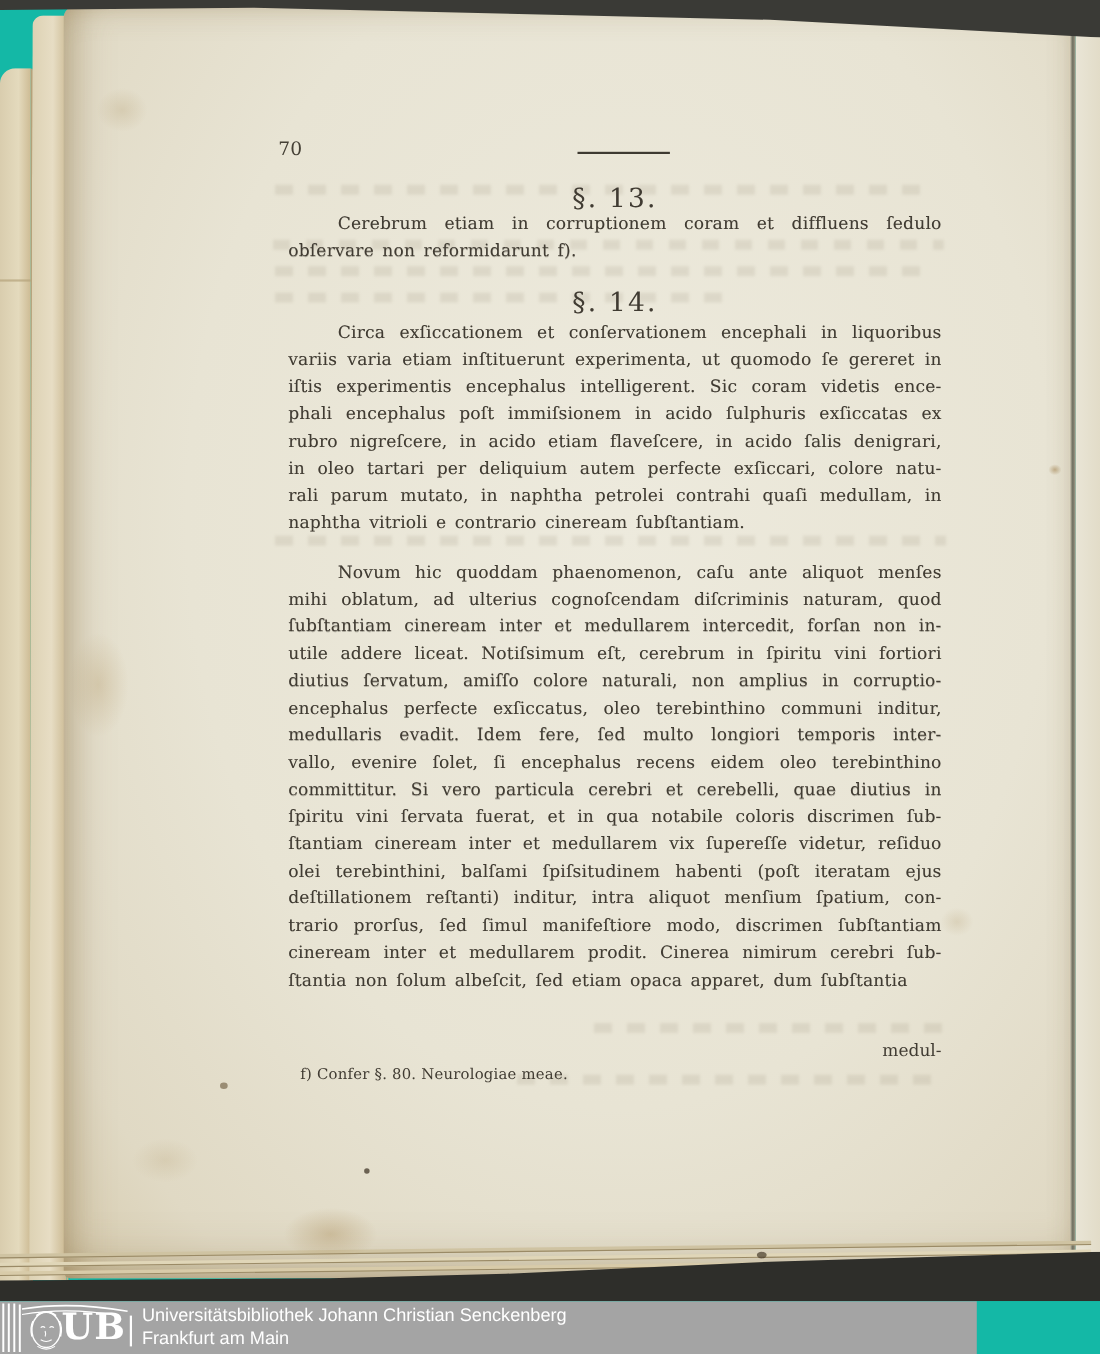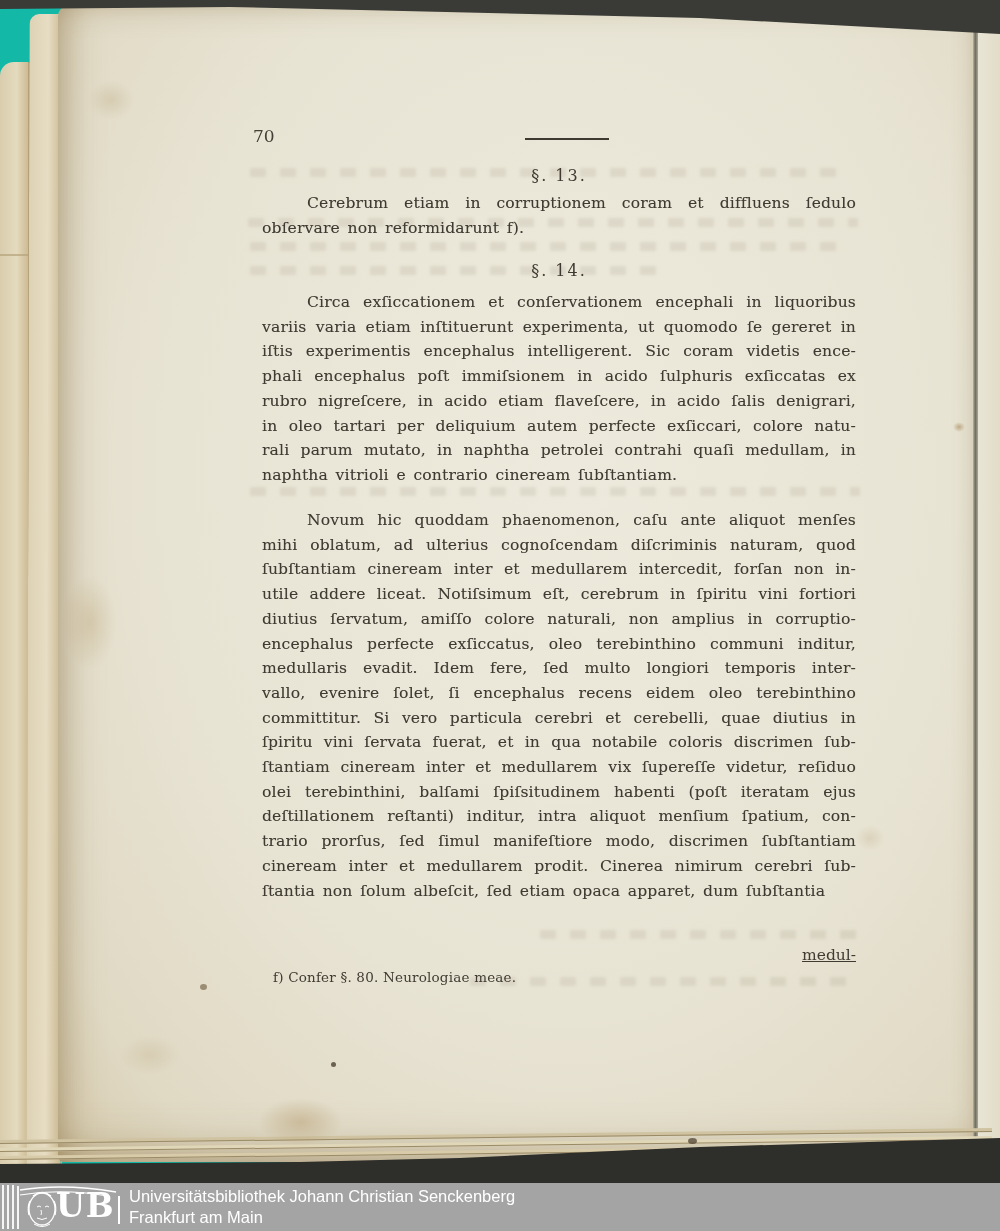--- a/index.html
+++ b/index.html
@@ -58,33 +58,33 @@
   #st8{left:855px; top:825px; width:30px; height:26px; background:radial-gradient(closest-side, rgba(168,142,92,.2), rgba(168,142,92,0));}
   #st9{left:120px; top:1035px; width:60px; height:40px; background:radial-gradient(closest-side, rgba(172,146,96,.18), rgba(172,146,96,0));}
   
   .ghost{position:absolute; height:9px; opacity:.14; filter:blur(1.5px); pointer-events:none;
     background:repeating-linear-gradient(90deg,#8a7f68 0 16px, rgba(0,0,0,0) 16px 30px);}
   
   #pagenum{position:absolute; left:253px; top:126px; font-size:17px; color:#45403 6;}
   #pagenum{color:#454036;}
   #rule{position:absolute; left:525px; top:138px; width:84px; height:2px; background:#3e3a31;}
   #textcol{position:absolute; left:262px; top:0; width:594px; color:#403b32;}
-  .sec-heading{position:absolute; width:100%; text-align:center; font-size:16px; letter-spacing:2px;}
+  .sec-heading{position:absolute; width:100%; text-align:center; font-size:24px; letter-spacing:2px;}
   .para{position:absolute; width:594px;}
   .tline{font-size:15.5px; line-height:24.7px; letter-spacing:.2px; word-spacing:2.5px;
     text-align:justify; text-align-last:justify;
     text-shadow:.2px .2px 0 rgba(63,59,51,.35);}
   .tline:last-child{text-align-last:left;}
   .tline.first{text-indent:45px;}
   #h13{top:166px;} #p13{top:191px;}
   #h14{top:261px;} #p14a{top:290px;} #p14b{top:508px;}
-  #catchword{position:absolute; top:946px; width:100%; text-align:right; font-size:15.5px;text-decoration:underline;}
+  #catchword{position:absolute; top:946px; width:100%; text-align:right; font-size:15.5px;}
   #footnote{position:absolute; left:11px; top:969px; font-size:13.5px; letter-spacing:.2px;}
   
-  #footer{position:absolute; left:0; top:1183px; width:1000px; height:48px; background:#a4a4a4; color:#fff;}
+  #footer{position:absolute; left:0; top:1183px; width:888px; height:48px; background:#a4a4a4; color:#fff;}
   #footer .logoSvg{position:absolute; left:0; top:0;}
   #ubText{position:absolute; left:56px; top:3px; font-family:"DejaVu Serif", serif; font-weight:bold; font-size:33px; letter-spacing:1px;}
   #ubDivider{position:absolute; left:118px; top:13px; width:2px; height:28px; background:#fff;}
   #instText{position:absolute; left:129px; top:3px; font-family:"Liberation Sans", sans-serif; font-size:16.5px; line-height:21px;}
 </style>
 </head>
 <body>
 
 <div id="stage">
 

